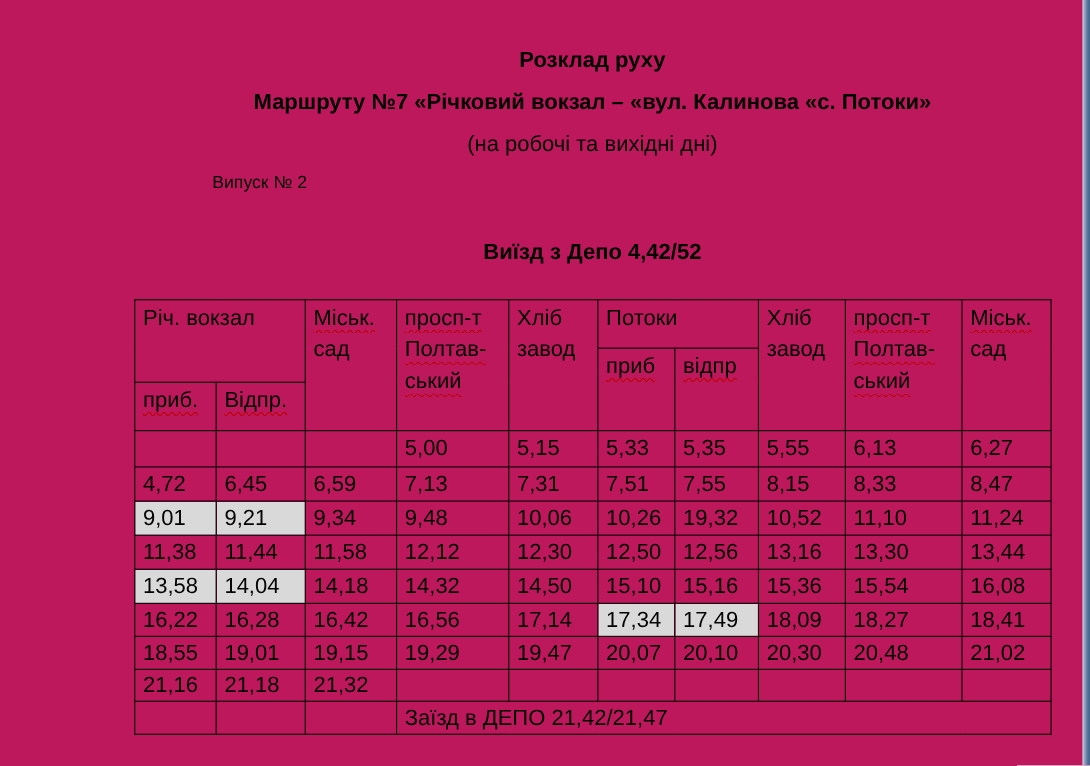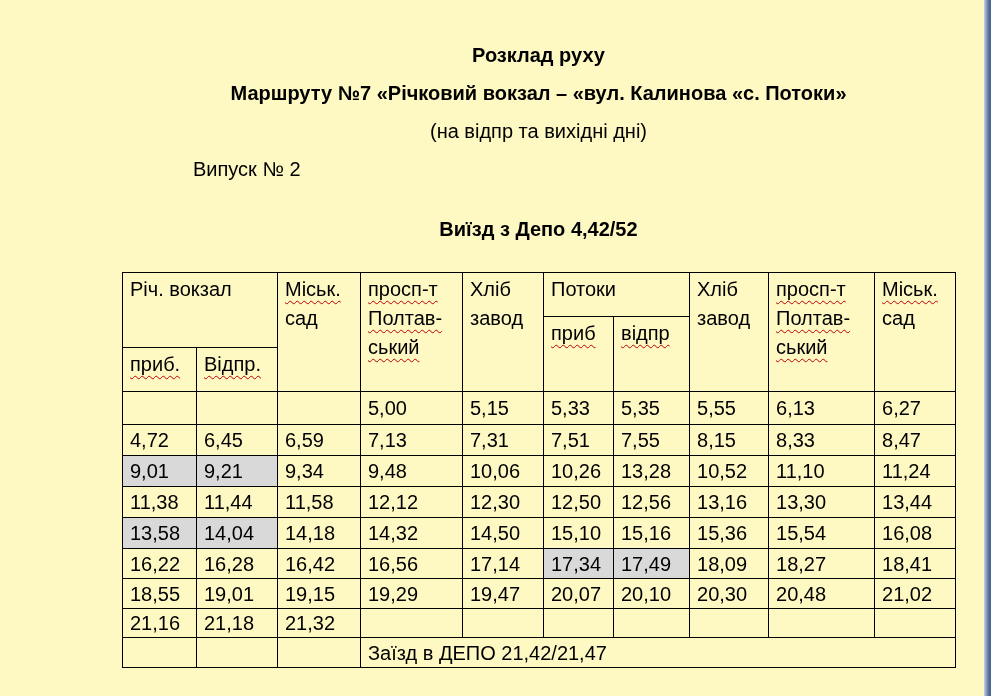--- a/index.html
+++ b/index.html
@@ -1,21 +1,21 @@
 <!DOCTYPE html>
 <html><head>
 <meta charset="utf-8">
 <style>
   * { margin: 0; padding: 0; box-sizing: border-box; }
   html, body { background: #ffffff; }
   .page {
     position: relative;
     width: 991px;
     height: 696px;
-    background: #fef9c3;
+    background: #be185d;
     overflow: hidden;
     font-family: "Liberation Sans", sans-serif;
     color: #000000;
   }
   .edge-strip {
     position: absolute;
     top: 0; right: 0;
     width: 7px; height: 696px;
     background: linear-gradient(to right, #cdd6e2 0%, #8fa3bf 30%, #5a769f 65%, #41608d 100%);
   }
@@ -25,21 +25,21 @@
     width: 833px;
     text-align: center;
     font-size: 20px;
     line-height: 38px;
   }
   .title-line-bold { font-weight: bold; }
   .title-line-normal { font-weight: normal; }
   .issue {
     position: absolute;
     left: 193px; top: 158px;
-    font-size: 20px;
+    font-size: 16px;
   }
   .depot-out {
     position: absolute;
     left: 122px; top: 218px;
     width: 833px;
     text-align: center;
     font-size: 20px;
     font-weight: bold;
   }
   table.schedule {
@@ -82,21 +82,21 @@
 </head>
 <body>
 
 <div class="page">
 
   <div class="edge-strip"></div>
 
   <div class="title-block">
     <div class="title-line-bold">Розклад руху</div>
     <div class="title-line-bold">Маршруту №7 «Річковий вокзал – «вул. Калинова «с. Потоки»</div>
-    <div class="title-line-normal">(на відпр та вихідні дні)</div>
+    <div class="title-line-normal">(на робочі та вихідні дні)</div>
   </div>
 
   <div class="issue">Випуск № 2</div>
 
   <div class="depot-out">Виїзд з Депо 4,42/52</div>
 
   <table class="schedule">
     <colgroup>
       <col style="width:74px">
         <col style="width:81px">
@@ -154,21 +154,21 @@
           <td class="center">8,33</td>
           <td>8,47</td>
         </tr>
         <tr style="height: 31px;">
           <td class="hl">9,01</td>
           <td class="hl">9,21</td>
           <td>9,34</td>
           <td class="center">9,48</td>
           <td>10,06</td>
           <td>10,26</td>
-          <td>13,28</td>
+          <td>19,32</td>
           <td>10,52</td>
           <td class="center">11,10</td>
           <td>11,24</td>
         </tr>
         <tr style="height: 31px;">
           <td>11,38</td>
           <td>11,44</td>
           <td>11,58</td>
           <td class="center">12,12</td>
           <td>12,30</td>

